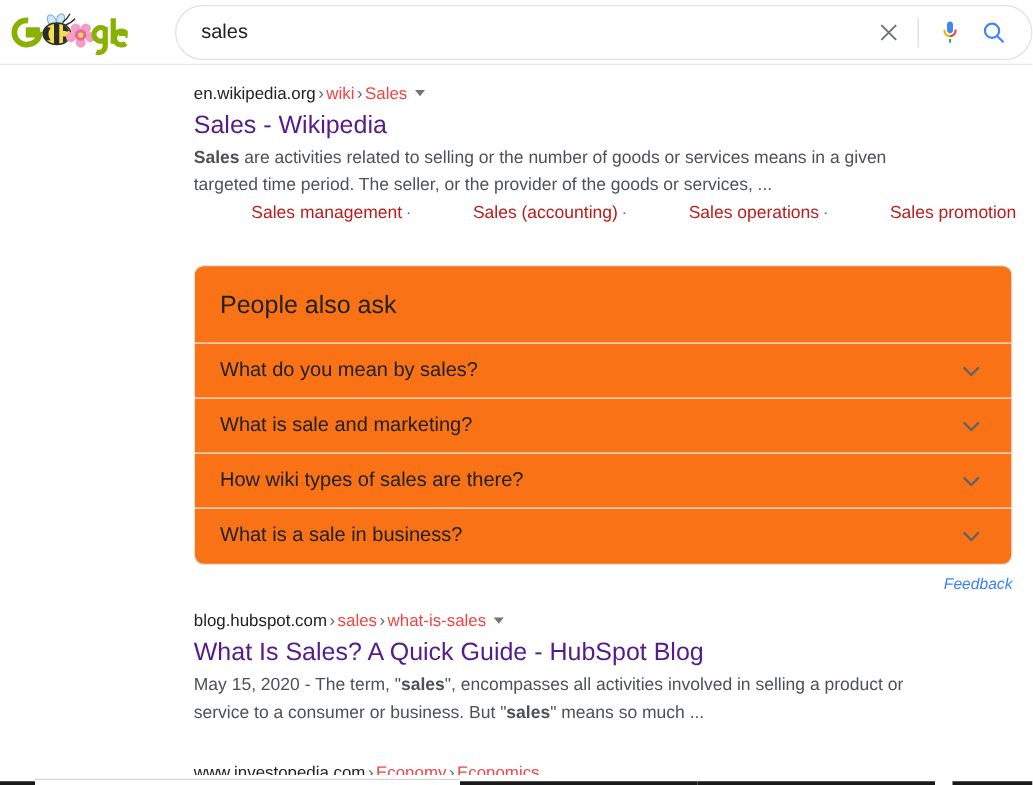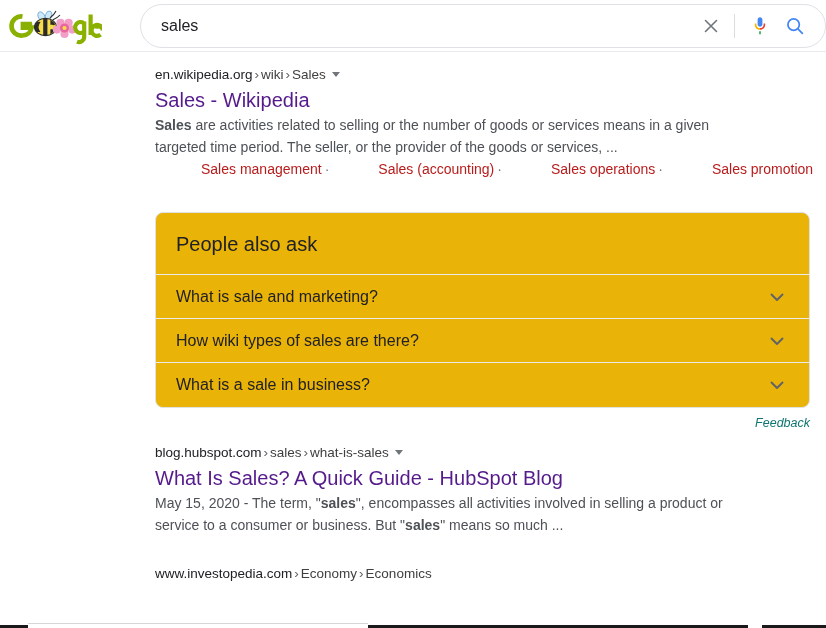--- a/index.html
+++ b/index.html
@@ -83,21 +83,21 @@
 
   .crumb {
     font-size: 13.5px;
     color: #202124;
     line-height: 18px;
     padding-top: 4px;
     white-space: nowrap;
   }
   .crumb .host { color: #202124; text-align: right; }
   .crumb .sep { color: #5f6368; padding: 0 2px; }
-  .crumb .seg { color: #404040; }
+  .crumb .seg { color: #ef4444; }
   .crumb-caret {
     display: inline-block;
     width: 0; height: 0;
     border-left: 4px solid transparent;
     border-right: 4px solid transparent;
     border-top: 5px solid #70757a;
     margin-left: 6px;
     vertical-align: 2px;
   }
 
@@ -130,21 +130,21 @@
     margin-left: 46px;
   }
   .sitelinks .dot { color: #70757a; padding: 0 3px; }
 
   
   .paa {
     margin-top: 32px;
     width: 655px;
     border: 1px solid #dfe1e5;
     border-radius: 8px;
-    background: #eab308;
+    background: #f97316;
     overflow: hidden;
   }
   .paa-head {
     font-size: 20px;
     line-height: 24px;
     color: #202124;
     padding: 19px 20px 18px 20px;
     border-bottom: 1px solid #ebebeb;
   }
   .paa-item {
@@ -166,21 +166,21 @@
     flex: 0 0 auto;
     width: 20px;
     height: 20px;
     display: block;
   }
   .feedback {
     width: 655px;
     text-align: right;
     font-size: 12.5px;
     font-style: italic;
-    color: #0f766e;
+    color: #3b82f6;
     padding-top: 8px;
     cursor: pointer;
   }
 
   .result-2 { margin-top: 10px; }
   .result-3 { margin-top: 25px; }
 
   
   .bottom-strip {
     position: absolute;
@@ -292,20 +292,26 @@
       <b>Sales</b><span> are activities related to selling or the number of goods or services means in a given targeted time period. The seller, or the provider of the goods or services, ...</span>
     </div>
     <div class="sitelinks">
       <a href="#">Sales management</a><span class="dot">·</span><a href="#">Sales (accounting)</a><span class="dot">·</span><a href="#">Sales operations</a><span class="dot">·</span><a href="#">Sales promotion</a>
     </div>
   </div>
 
   <div class="paa">
     <div class="paa-head">People also ask</div>
 
+    <div class="paa-item">
+      <span class="paa-q">What do you mean by sales?</span>
+      <svg class="chev" viewBox="0 0 20 20" aria-hidden="true">
+        <path d="M4.5 7.5 L10 13 L15.5 7.5" fill="none" stroke="#5f6368" stroke-width="1.9" stroke-linecap="round" stroke-linejoin="round"></path>
+      </svg>
+    </div>
 
     <div class="paa-item">
       <span class="paa-q">What is sale and marketing?</span>
       <svg class="chev" viewBox="0 0 20 20" aria-hidden="true">
         <path d="M4.5 7.5 L10 13 L15.5 7.5" fill="none" stroke="#5f6368" stroke-width="1.9" stroke-linecap="round" stroke-linejoin="round"></path>
       </svg>
     </div>
 
     <div class="paa-item">
       <span class="paa-q">How wiki types of sales are there?</span>

